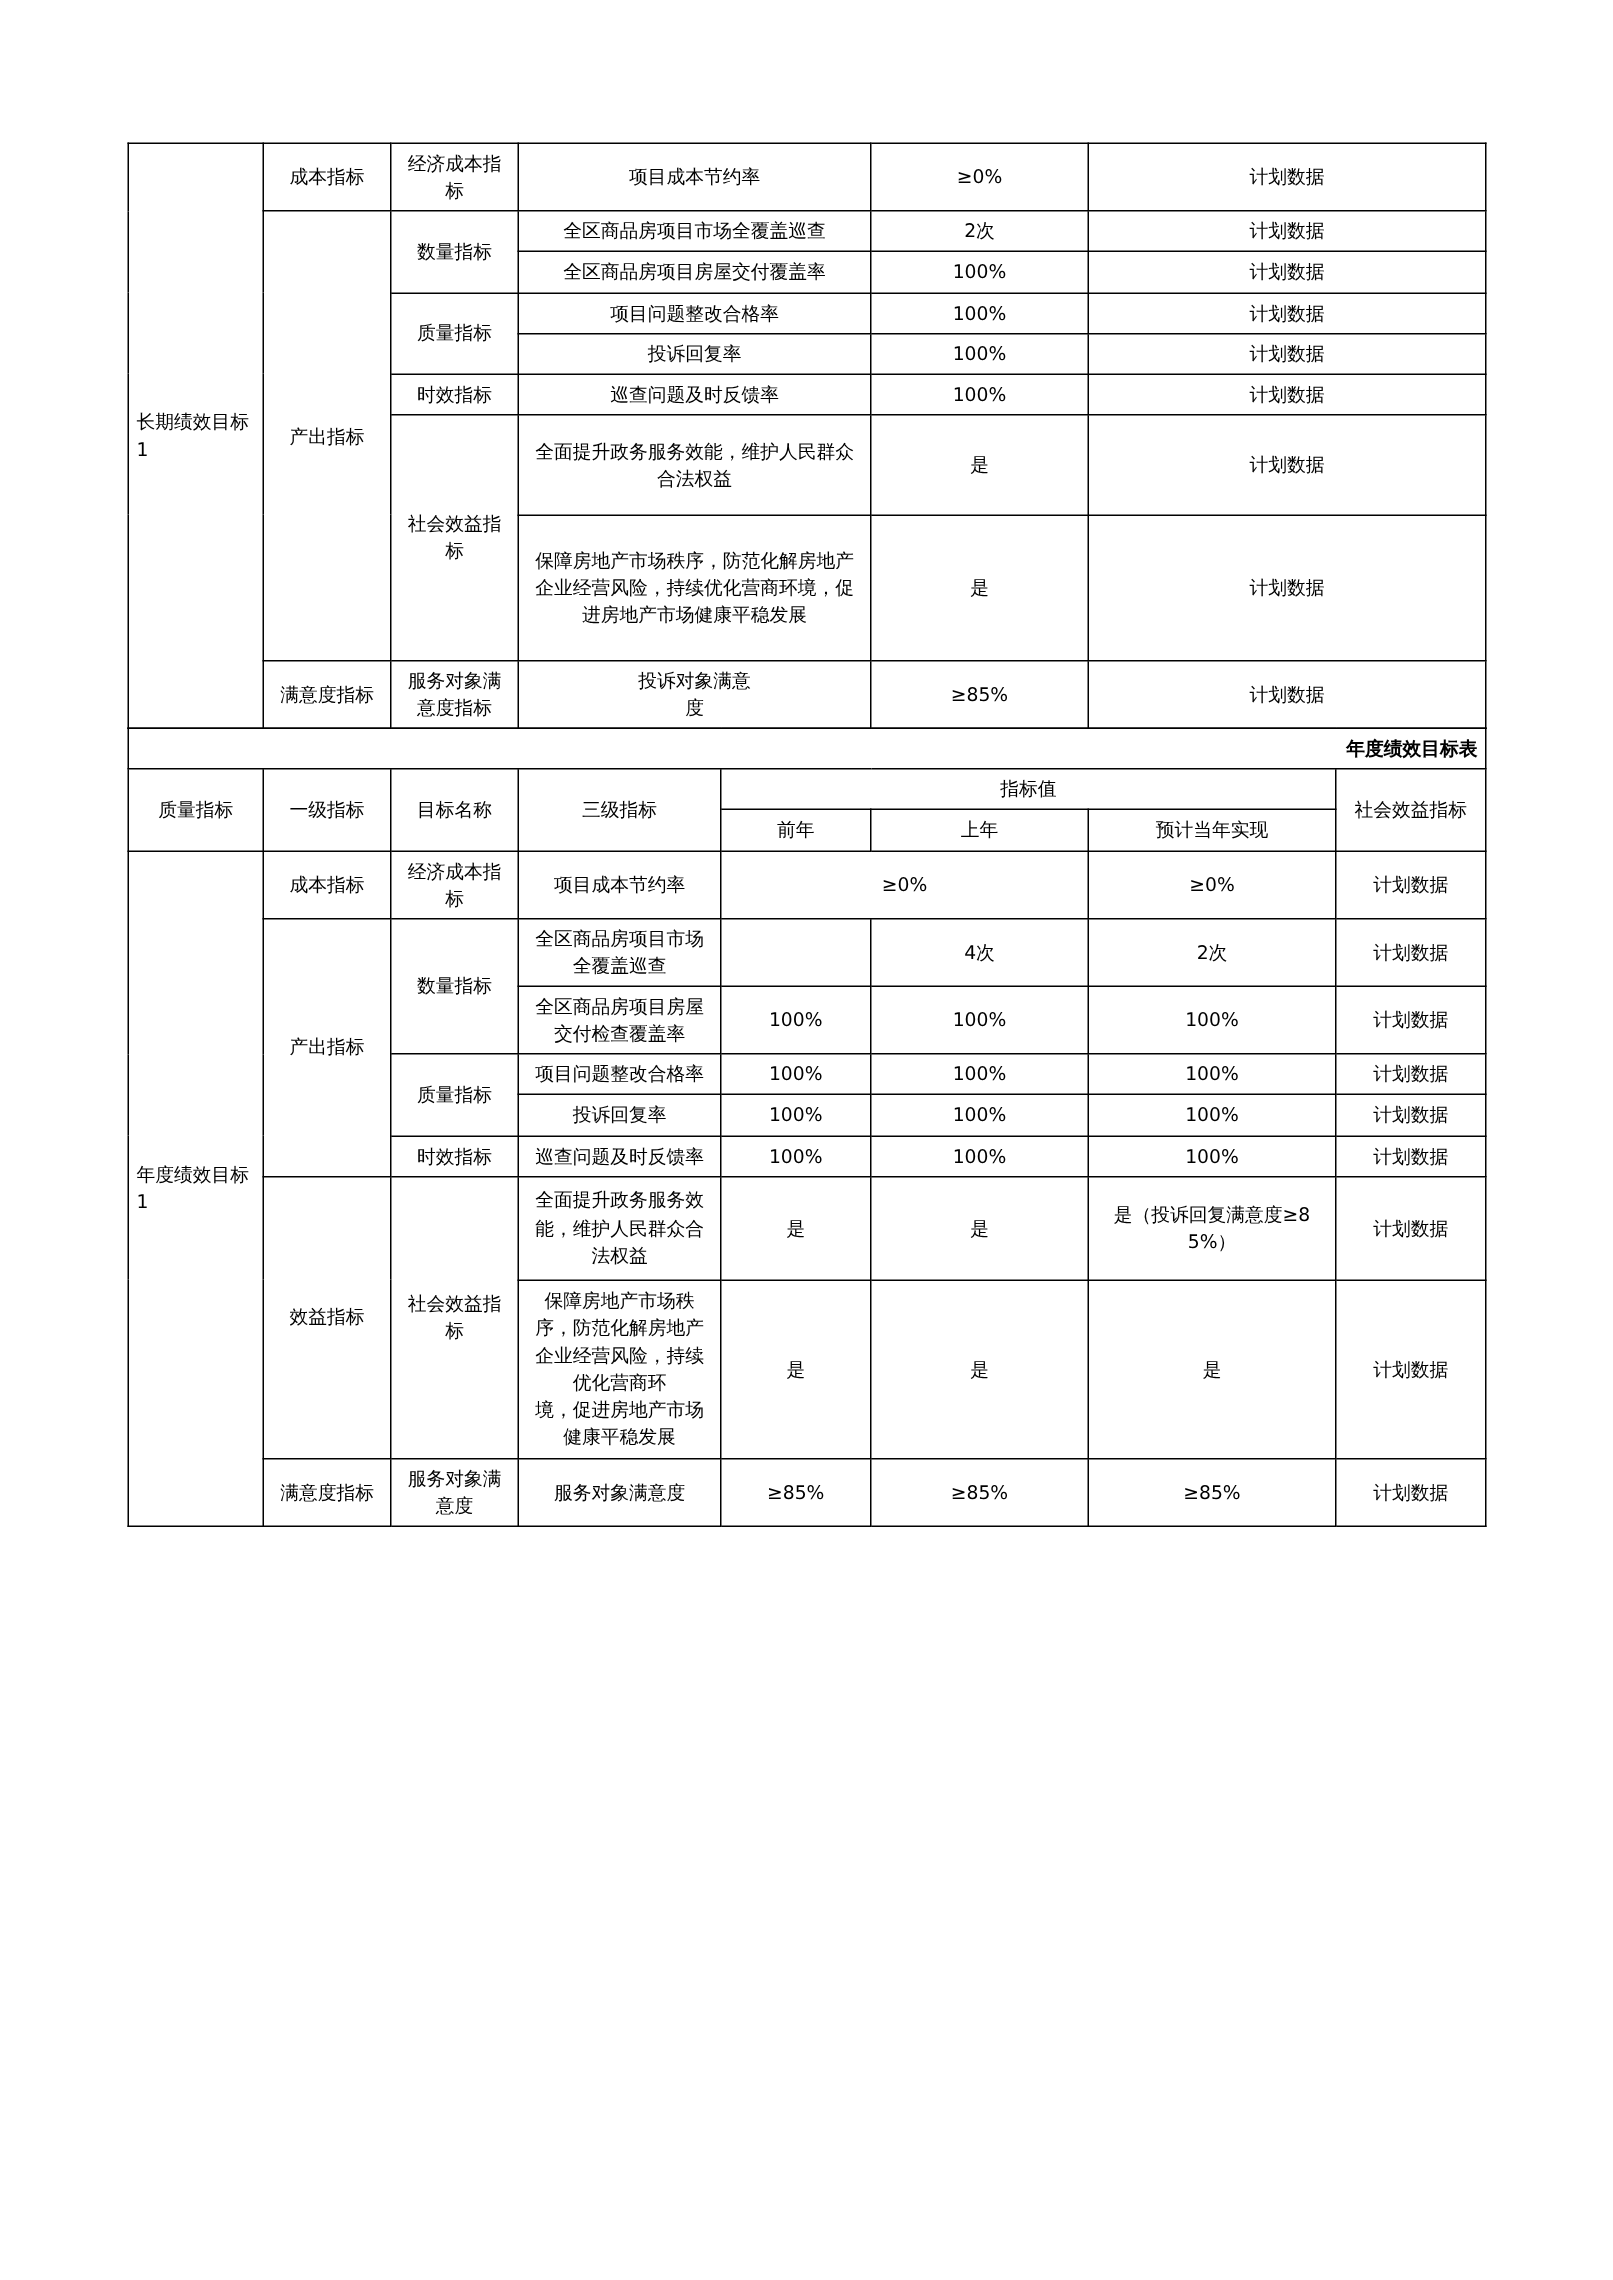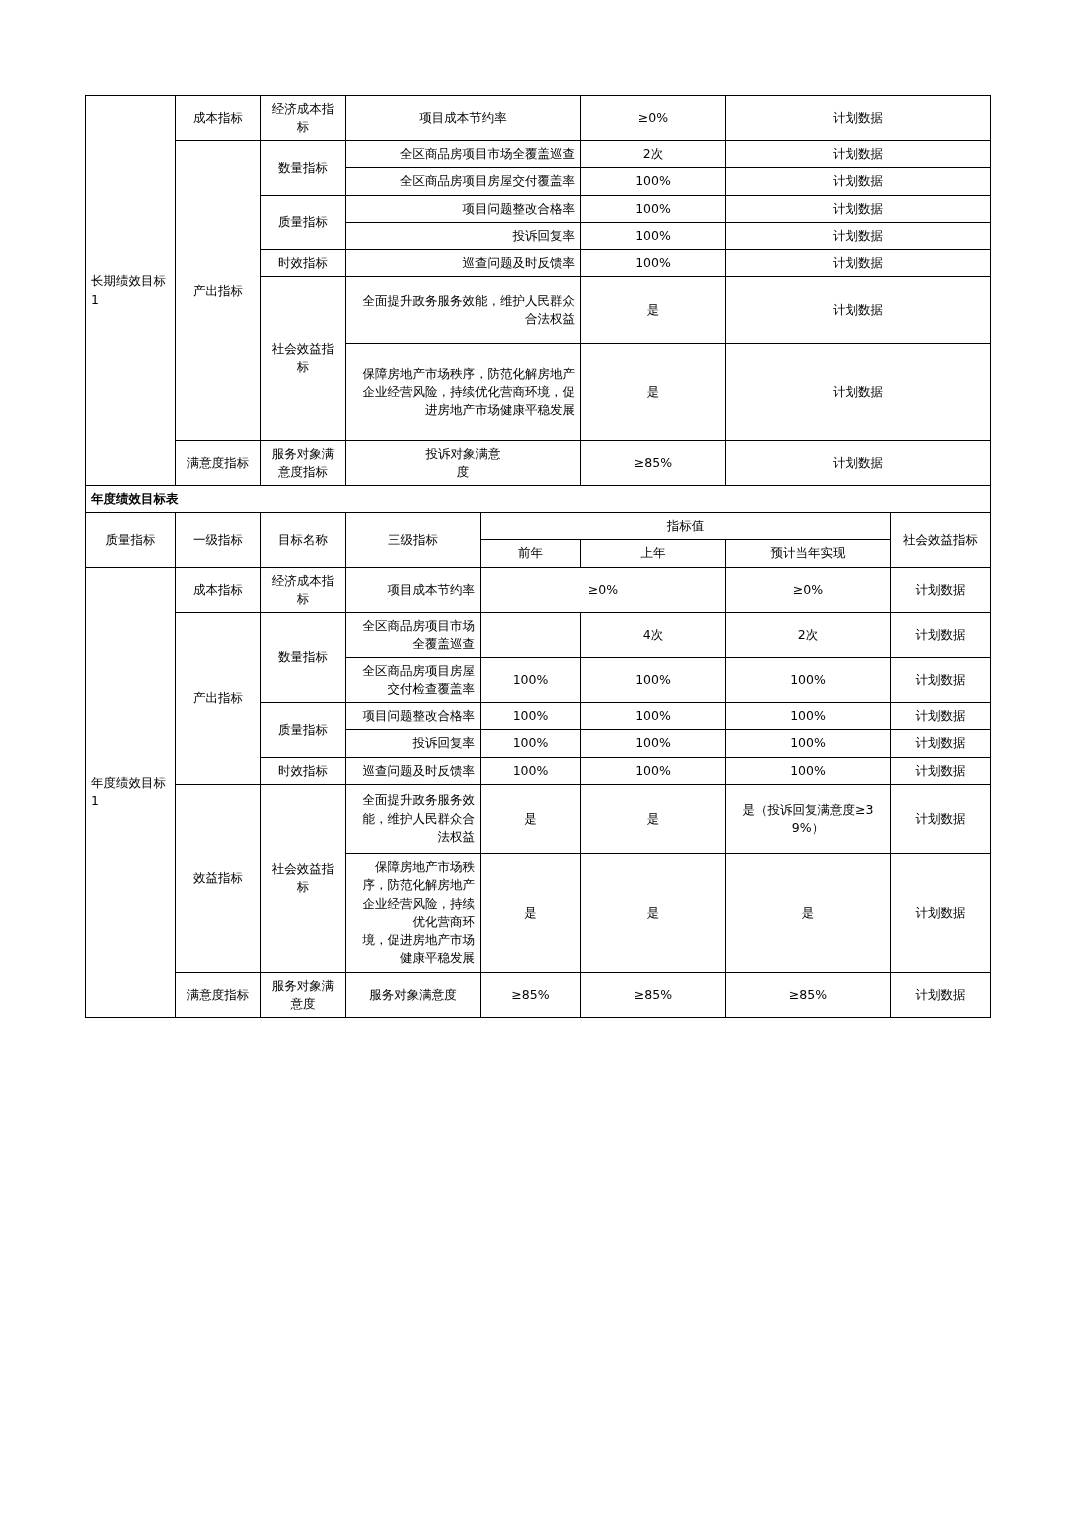--- a/index.html
+++ b/index.html
@@ -27,23 +27,23 @@
   }
   table.doc td {
     border: 1px solid #000000;
     font-size: 12.5px;
     line-height: 1.45;
     padding: 4px 5px;
     vertical-align: middle;
     word-break: break-all;
   }
   .c { text-align: center; }
-  .l { text-align: right; }
+  .l { text-align: center; }
   .title-row td {
-    text-align: left;
+    text-align: right;
     font-weight: bold;
     font-size: 13px;
     padding: 7px 5px;
   }
   .vert-label {
     text-align: left;
   }
 </style>
 </head>
 <body>
@@ -216,21 +216,21 @@
         <td class="c">100%</td>
         <td class="c">计划数据</td>
       </tr>
 
       <tr>
         <td class="c" rowspan="2">效益指标</td>
         <td class="c" rowspan="2">社会效益指标</td>
         <td class="l" style="height:60px">全面提升政务服务效能，维护人民群众合法权益</td>
         <td class="c">是</td>
         <td class="c">是</td>
-        <td class="c">是（投诉回复满意度≥39%）</td>
+        <td class="c">是（投诉回复满意度≥85%）</td>
         <td class="c">计划数据</td>
       </tr>
 
       <tr>
         <td class="l" style="height:110px; white-space:pre-line">保障房地产市场秩序，防范化解房地产企业经营风险，持续优化营商环
 境，促进房地产市场健康平稳发展</td>
         <td class="c">是</td>
         <td class="c">是</td>
         <td class="c">是</td>
         <td class="c">计划数据</td>

